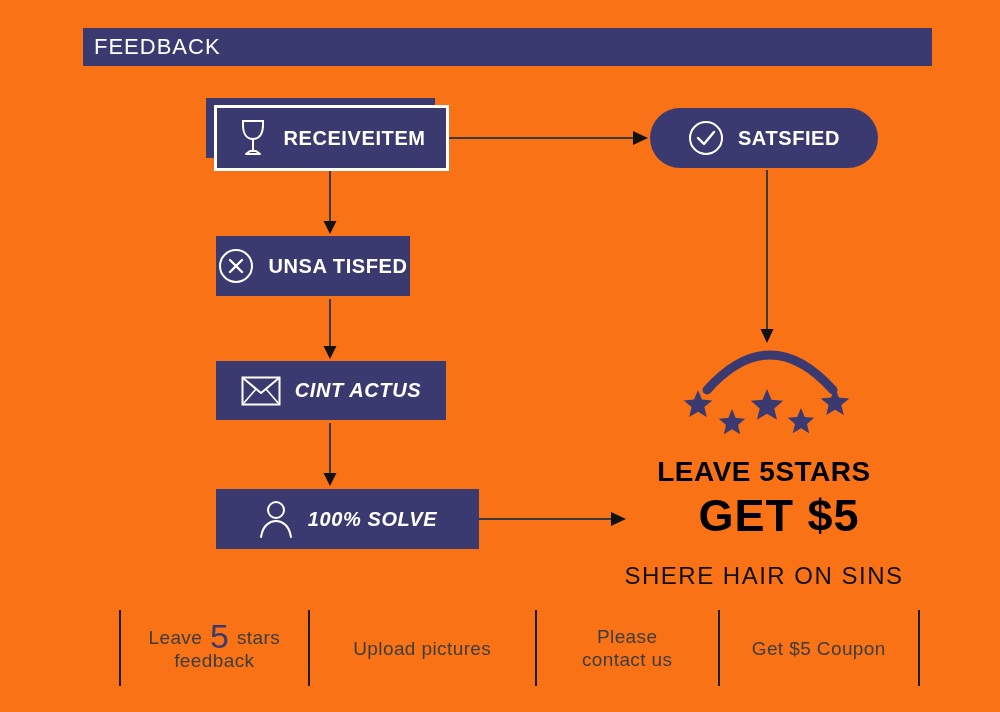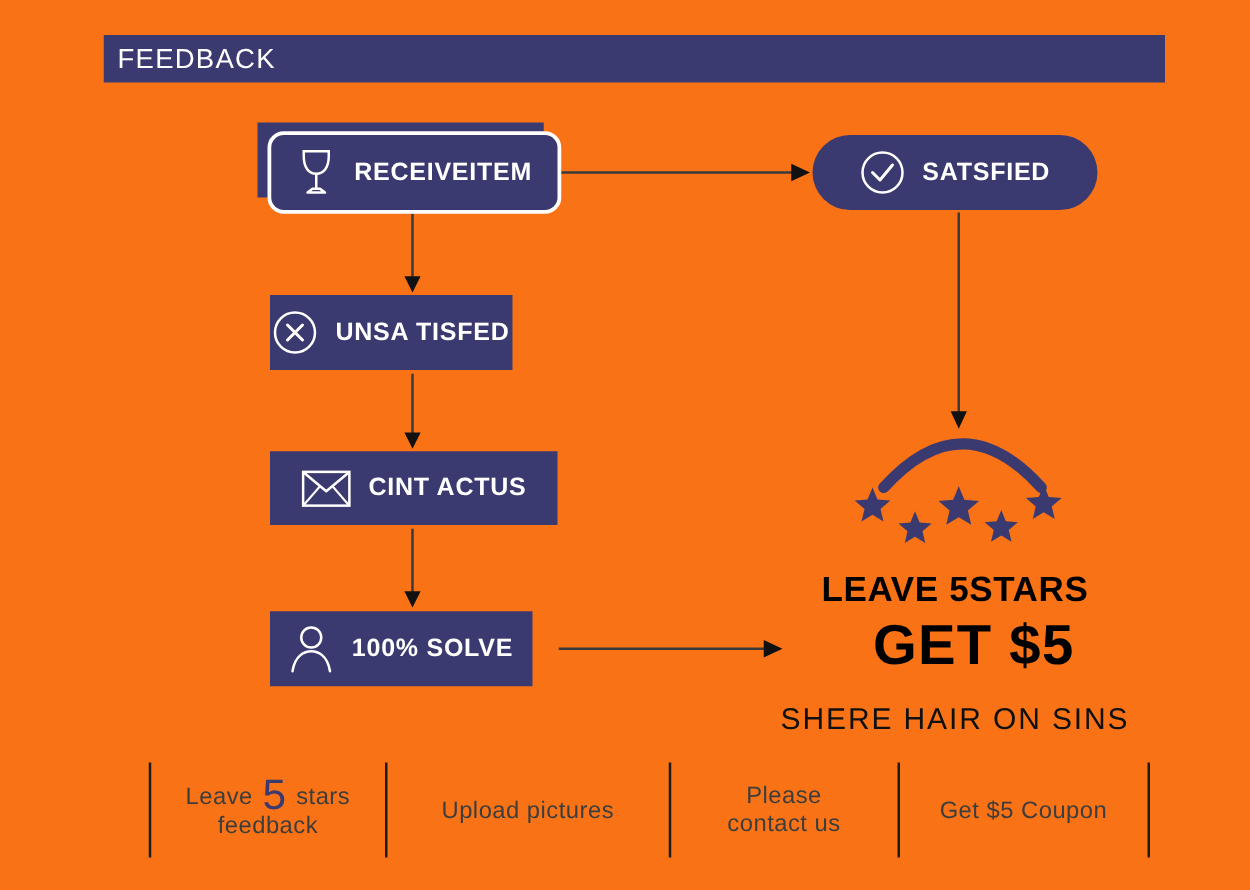--- a/index.html
+++ b/index.html
@@ -14,26 +14,26 @@
   }
   .header-title{font-size:22px;letter-spacing:1px;padding-left:11px;font-weight:500;}
 
   
   .fbox{
     position:absolute;background:#3b3a70;color:#ffffff;
     display:flex;align-items:center;justify-content:center;gap:14px;
   }
   .fbox .lbl{font-size:20px;font-weight:700;letter-spacing:.6px;white-space:nowrap;}
   .fbox svg{display:block;}
-  .box-receive{left:217px;top:108px;width:229px;height:60px;box-shadow:0 0 0 3px #ffffff;border-radius:10px;}
+  .box-receive{left:217px;top:108px;width:229px;height:60px;box-shadow:0 0 0 3px #ffffff;}
   .box-receive-back{position:absolute;left:206px;top:98px;width:229px;height:60px;background:#3b3a70;}
   .box-satisfied{left:650px;top:108px;width:228px;height:60px;border-radius:30px;}
   .box-unsatisfied{left:216px;top:236px;width:194px;height:60px;}
-  .box-contact{left:216px;top:361px;width:230px;height:59px;}
-  .box-solve{left:216px;top:489px;width:210px;height:60px;}
+  .box-contact{left:216px;top:361px;width:230px;height:59px;font-style:italic;}
+  .box-solve{left:216px;top:489px;width:263px;height:60px;font-style:italic;}
 
   .arrows{position:absolute;left:0;top:0;width:1000px;height:712px;pointer-events:none;}
   .stars-wrap{position:absolute;left:660px;top:340px;width:210px;height:100px;}
 
   
   .reward{position:absolute;left:559px;top:0;width:410px;text-align:center;color:#000;}
   .reward-line1{position:absolute;left:0;top:456px;width:410px;font-size:28px;font-weight:700;letter-spacing:.5px;}
   .reward-line2{position:absolute;left:15px;top:490px;width:410px;font-size:45px;font-weight:800;letter-spacing:1px;}
   .reward-line3{position:absolute;left:0;top:562px;width:410px;font-size:24px;font-weight:400;letter-spacing:1.5px;color:#101010;}
 

